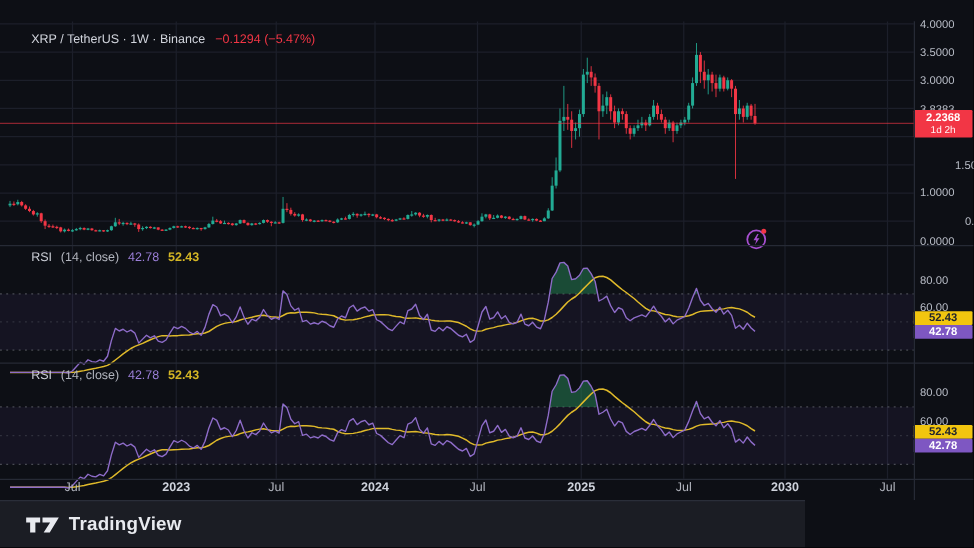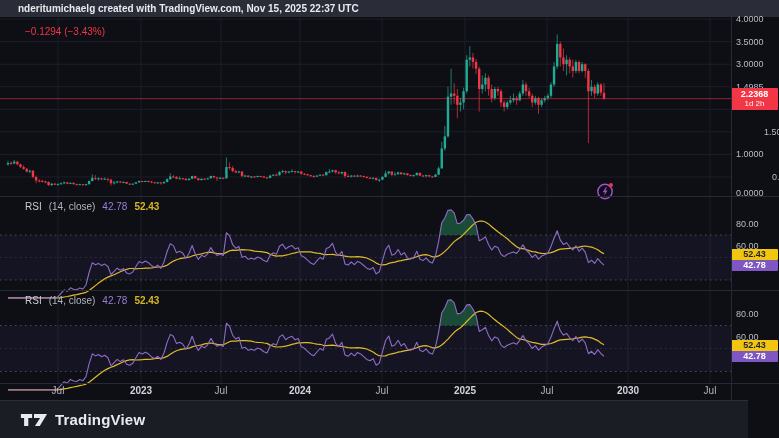--- a/index.html
+++ b/index.html
@@ -39,34 +39,31 @@
   .badge{
     position:absolute;left:731px;width:47px;text-align:center;box-sizing:border-box;
     font-size:9px;font-weight:bold;border-radius:1px;
   }
   .badge.price-badge{background:#f23645;color:#fff;height:22px;padding-top:1px;}
   .badge.price-badge .cd{font-size:8px;font-weight:normal;opacity:.95;}
   .badge.yellow{background:#f2c50f;color:#1e222d;height:11px;line-height:11px;}
   .badge.purple{background:#7e57c2;color:#fff;height:11px;line-height:11px;}
   .flash-icon{position:absolute;left:595px;top:181px;width:20px;height:20px;cursor:pointer;}
   .footer{
-    position:absolute;left:0;top:400px;width:748px;height:38px;background:#1b1d24;
+    position:absolute;left:0;top:400px;width:644px;height:38px;background:#1b1d24;
     border-top:1px solid #2a2e39;box-sizing:border-box;display:flex;align-items:center;
   }
   .tv-logo{display:flex;align-items:center;gap:7px;margin-left:20px;color:#e8eaef;
     font-size:15px;font-weight:bold;letter-spacing:.2px;}
 </style>
 </head>
 <body>
 
 <div class="stage">
 
-  <div class="attr-bar">
-    <span>nderitumichaelg created with TradingView.com, Nov 15, 2025 22:37 UTC</span>
-  </div>
 
   <svg id="chart-svg" width="779" height="383" viewBox="0 17 779 383">
       <g>
         <line x1="58" y1="17" x2="58" y2="383" stroke="#1c1f2a" stroke-width="1"></line>
         <line x1="141" y1="17" x2="141" y2="383" stroke="#1c1f2a" stroke-width="1"></line>
         <line x1="221" y1="17" x2="221" y2="383" stroke="#1c1f2a" stroke-width="1"></line>
         <line x1="300" y1="17" x2="300" y2="383" stroke="#1c1f2a" stroke-width="1"></line>
         <line x1="382" y1="17" x2="382" y2="383" stroke="#1c1f2a" stroke-width="1"></line>
         <line x1="465" y1="17" x2="465" y2="383" stroke="#1c1f2a" stroke-width="1"></line>
         <line x1="547" y1="17" x2="547" y2="383" stroke="#1c1f2a" stroke-width="1"></line>
@@ -486,21 +483,22 @@
         <line x1="0" y1="371.5" x2="731" y2="371.5" stroke="#d1d4dc" stroke-opacity="0.3" stroke-width="1" stroke-dasharray="1.5 3.5"></line>
         <path d="M226.1 325.5 L226.4 323.2 L228.9 325.5 Z" fill="rgba(38,126,82,0.55)" stroke="none"></path>
         <path d="M439.7 325.5 L441.7 313.0 L444.9 307.8 L448.0 300.2 L451.1 299.9 L454.2 302.8 L457.3 313.9 L460.5 313.3 L463.6 310.3 L466.7 304.9 L469.8 304.6 L472.9 309.0 L476.1 315.5 L478.0 325.5 Z" fill="rgba(38,126,82,0.55)" stroke="none"></path>
         <path d="M555.4 325.5 L557.2 321.1 L558.6 325.5 Z" fill="rgba(38,126,82,0.55)" stroke="none"></path>
         <polyline points="8.0,389.8 11.1,389.8 14.2,389.8 17.4,389.8 20.5,389.8 23.6,389.8 26.7,389.8 29.8,389.8 33.0,389.8 36.1,389.8 39.2,389.8 42.3,389.8 45.4,389.8 48.6,389.8 51.7,389.8 54.8,389.9 57.9,389.8 61.0,389.4 64.2,388.9 67.3,388.4 70.4,387.6 73.5,387.0 76.6,386.4 79.8,385.7 82.9,385.0 86.0,384.1 89.1,382.2 92.3,379.7 95.4,377.2 98.5,374.7 101.6,372.4 104.7,370.3 107.9,368.6 111.0,367.3 114.1,366.1 117.2,364.6 120.3,363.2 123.5,361.8 126.6,360.6 129.7,359.8 132.8,359.7 135.9,360.0 139.1,359.8 142.2,359.7 145.3,359.4 148.4,359.3 151.5,359.2 154.7,358.7 157.8,358.2 160.9,358.3 164.0,357.6 167.1,356.4 170.3,354.3 173.4,352.2 176.5,350.8 179.6,349.7 182.7,349.1 185.9,348.7 189.0,348.2 192.1,346.9 195.2,346.0 198.3,345.5 201.5,344.8 204.6,343.9 207.7,343.3 210.8,343.0 213.9,343.7 217.1,344.4 220.2,344.5 223.3,344.8 226.4,343.3 229.5,341.7 232.7,341.0 235.8,341.2 238.9,340.7 242.0,340.5 245.2,340.6 248.3,340.8 251.4,341.1 254.5,342.0 257.6,342.3 260.8,342.5 263.9,343.0 267.0,343.4 270.1,345.1 273.2,346.3 276.4,347.0 279.5,346.9 282.6,346.7 285.7,346.1 288.8,345.4 292.0,344.4 295.1,343.7 298.2,342.9 301.3,342.8 304.4,342.7 307.6,342.7 310.7,342.8 313.8,343.5 316.9,344.1 320.0,344.3 323.2,345.3 326.3,345.6 329.4,345.4 332.5,345.2 335.6,345.7 338.8,346.2 341.9,346.5 345.0,347.0 348.1,347.6 351.2,347.8 354.4,347.9 357.5,347.6 360.6,347.8 363.7,348.4 366.8,349.0 370.0,350.5 373.1,352.0 376.2,354.3 379.3,355.7 382.5,356.0 385.6,355.9 388.7,354.5 391.8,353.8 394.9,353.2 398.1,352.1 401.2,351.7 404.3,350.9 407.4,350.4 410.5,349.7 413.7,348.8 416.8,347.7 419.9,346.6 423.0,345.8 426.1,345.6 429.3,346.5 432.4,347.8 435.5,347.8 438.6,346.9 441.7,345.0 444.9,342.2 448.0,339.1 451.1,335.6 454.2,332.3 457.3,329.8 460.5,327.7 463.6,324.8 466.7,321.5 469.8,318.3 472.9,315.2 476.1,312.5 479.2,311.4 482.3,311.2 485.4,312.2 488.5,314.2 491.7,317.1 494.8,319.7 497.9,322.2 501.0,324.5 504.1,326.9 507.3,329.4 510.4,332.2 513.5,334.9 516.6,337.4 519.7,339.2 522.9,339.5 526.0,340.3 529.1,341.5 532.2,342.4 535.4,342.8 538.5,343.7 541.6,344.3 544.7,344.4 547.8,344.1 551.0,343.5 554.1,342.4 557.2,340.9 560.3,339.9 563.4,339.6 566.6,339.4 569.7,339.2 572.8,339.0 575.9,338.1 579.0,337.9 582.2,337.1 585.3,336.8 588.4,337.4 591.5,337.9 594.6,339.1 597.8,340.6 600.9,342.9 604.0,344.8" fill="none" stroke="#e0ba2a" stroke-width="1.2" stroke-linejoin="round"></polyline>
         <polyline points="8.0,389.8 11.1,389.8 14.2,389.8 17.4,389.8 20.5,389.8 23.6,389.8 26.7,389.8 29.8,389.8 33.0,389.8 36.1,389.8 39.2,389.8 42.3,389.8 45.4,389.8 48.6,389.8 51.7,389.8 54.8,390.4 57.9,388.6 61.0,385.1 64.2,381.7 67.3,383.0 70.4,379.4 73.5,381.0 76.6,381.5 79.8,379.5 82.9,380.7 86.0,376.6 89.1,363.9 92.3,353.8 95.4,355.9 98.5,354.5 101.6,356.8 104.7,355.3 107.9,357.7 111.0,365.9 114.1,362.6 117.2,359.4 120.3,361.6 123.5,359.8 126.6,364.2 129.7,365.3 132.8,363.3 135.9,357.7 139.1,352.5 142.2,354.0 145.3,352.2 148.4,353.8 151.5,356.9 154.7,358.4 157.8,356.3 160.9,359.5 164.0,353.0 167.1,342.4 170.3,334.4 173.4,336.3 176.5,343.6 179.6,342.2 182.7,344.0 185.9,349.3 189.0,344.4 192.1,336.2 195.2,344.6 198.3,350.4 201.5,346.2 204.6,347.7 207.7,344.8 210.8,338.4 213.9,343.2 217.1,346.3 220.2,344.9 223.3,346.5 226.4,323.2 229.5,326.1 232.7,335.4 235.8,339.0 238.9,337.3 242.0,348.3 245.2,347.3 248.3,350.3 251.4,349.3 254.5,350.4 257.6,348.0 260.8,349.2 263.9,351.7 267.0,352.9 270.1,346.1 273.2,343.7 276.4,345.1 279.5,336.9 282.6,334.9 285.7,339.7 288.8,337.4 292.0,336.3 295.1,339.8 298.2,338.5 301.3,346.8 304.4,348.3 307.6,351.3 310.7,354.2 313.8,355.7 316.9,352.0 320.0,348.5 323.2,350.2 326.3,339.3 329.4,337.9 332.5,334.1 335.6,343.3 338.8,346.6 341.9,342.3 345.0,355.1 348.1,356.3 351.2,353.1 354.4,355.8 357.5,352.5 360.6,353.9 363.7,356.7 366.8,359.4 370.0,360.8 373.1,358.7 376.2,365.2 379.3,363.1 382.5,351.7 385.6,340.5 388.7,336.0 391.8,346.2 394.9,345.0 398.1,340.3 401.2,345.9 404.3,343.5 407.4,348.9 410.5,350.2 413.7,348.8 416.8,342.2 419.9,350.4 423.0,351.6 426.1,348.8 429.3,352.8 432.4,354.1 435.5,346.8 438.6,332.3 441.7,313.0 444.9,307.8 448.0,300.2 451.1,299.9 454.2,302.8 457.3,313.9 460.5,313.3 463.6,310.3 466.7,304.9 469.8,304.6 472.9,309.0 476.1,315.5 479.2,331.4 482.3,329.8 485.4,327.4 488.5,335.2 491.7,340.8 494.8,336.9 497.9,338.3 501.0,345.1 504.1,347.6 507.3,345.2 510.4,344.0 513.5,342.7 516.6,344.3 519.7,340.4 522.9,335.6 526.0,340.7 529.1,343.9 532.2,348.5 535.4,345.6 538.5,350.1 541.6,347.1 544.7,345.6 547.8,344.1 551.0,337.1 554.1,328.6 557.2,321.1 560.3,330.8 563.4,335.1 566.6,333.4 569.7,337.8 572.8,340.6 575.9,336.5 579.0,342.2 582.2,339.0 585.3,343.2 588.4,353.7 591.5,351.3 594.6,354.5 597.8,349.6 600.9,353.5 604.0,356.3" fill="none" stroke="#8e6cc9" stroke-width="1.1" stroke-linejoin="round"></polyline>
       </g>
     </svg>
 
   <div class="symbol-legend">
-    <span class="chg">−0.1294 (−3.43%)</span>
+    <span>XRP / TetherUS · 1W · Binance</span>
+    <span class="chg">−0.1294 (−5.47%)</span>
   </div>
 
   <div class="rsi-legend" style="top:201px;">
     <span>RSI</span>
     <span style="color:#b2b5be">(14, close)</span>
     <span class="rv">42.78</span>
     <span class="mv">52.43</span>
   </div>
 
   <div class="rsi-legend" style="top:295px;">
@@ -515,21 +513,21 @@
       <circle cx="10" cy="10.5" r="7.2" fill="none" stroke="#a74fd1" stroke-width="1.4"></circle>
       <path d="M10.8 6.2 L7.8 11.2 H10 L9 14.8 L12.6 9.6 H10.3 L11.9 6.2 Z" fill="#a74fd1"></path>
       <circle cx="16" cy="4" r="2" fill="#f23645"></circle>
     </svg>
   </div>
 
   <div id="price-axis">
       <div class="ax-label" style="left: 736px; top: 14.1px;">4.0000</div>
       <div class="ax-label" style="left: 736px; top: 36.65px;">3.5000</div>
       <div class="ax-label" style="left: 736px; top: 59.2px;">3.0000</div>
-      <div class="ax-label" style="left: 736px; top: 81.75px;">1.4985</div>
+      <div class="ax-label" style="left: 736px; top: 81.75px;">3.8383</div>
       <div class="ax-label" style="left: 736px; top: 126.85px; margin-left: 28px;">1.5000</div>
       <div class="ax-label" style="left: 736px; top: 149.4px;">1.0000</div>
       <div class="ax-label" style="left: 736px; top: 171.95px; margin-left: 36px;">0.5000</div>
       <div class="ax-label" style="left: 736px; top: 188px;">0.0000</div>
     </div>
   <div id="rsi-axes">
       <div class="ax-label" style="left: 736px; top: 218.75px;">80.00</div>
       <div class="ax-label" style="left: 736px; top: 241.25px;">60.00</div>
       <div class="badge yellow" style="left: 731px; top: 249.266px; width: 47px;">52.43</div>
       <div class="badge purple" style="left: 731px; top: 260.123px; width: 47px;">42.78</div>

